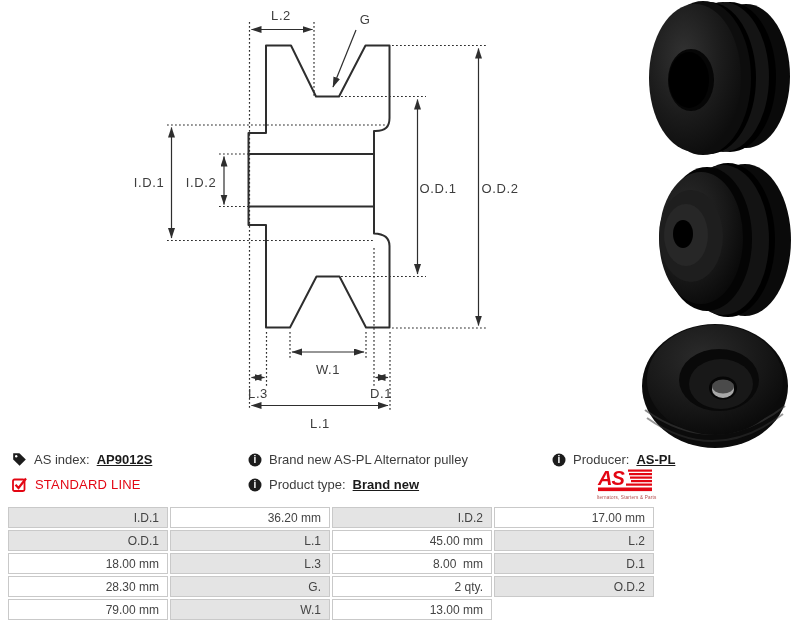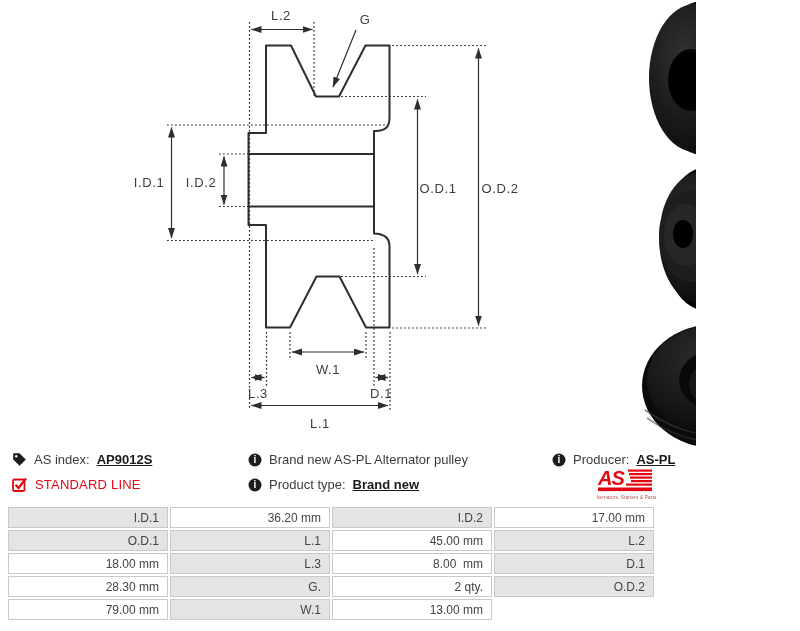--- a/index.html
+++ b/index.html
@@ -1,16 +1,16 @@
 <!DOCTYPE html>
 <html style="--accent_red: #e30613; --line: #2e2e2e; --label_bg: #e4e4e4; --border: #c9c9c9;"><head>
 <meta charset="utf-8">
 <style>
   html,body{margin:0;padding:0;background:#fff;}
-  .page{position:relative;width:696px;height:631px;background:#fff;overflow:hidden;
+  .page{position:relative;width:800px;height:631px;background:#fff;overflow:hidden;
         font-family:"Liberation Sans",sans-serif;}
   svg text{font-family:"Liberation Sans","DejaVu Sans",sans-serif;}
   
   #drawing{position:absolute;left:0;top:0;}
   .dim-label{font-size:13px;fill:#3d3d3d;letter-spacing:.6px;}
   
   .photo{position:absolute;left:633px;width:170px;}
   #photo1{top:0;height:160px;}
   #photo2{top:160px;height:160px;}
   #photo3{top:320px;height:140px;}

